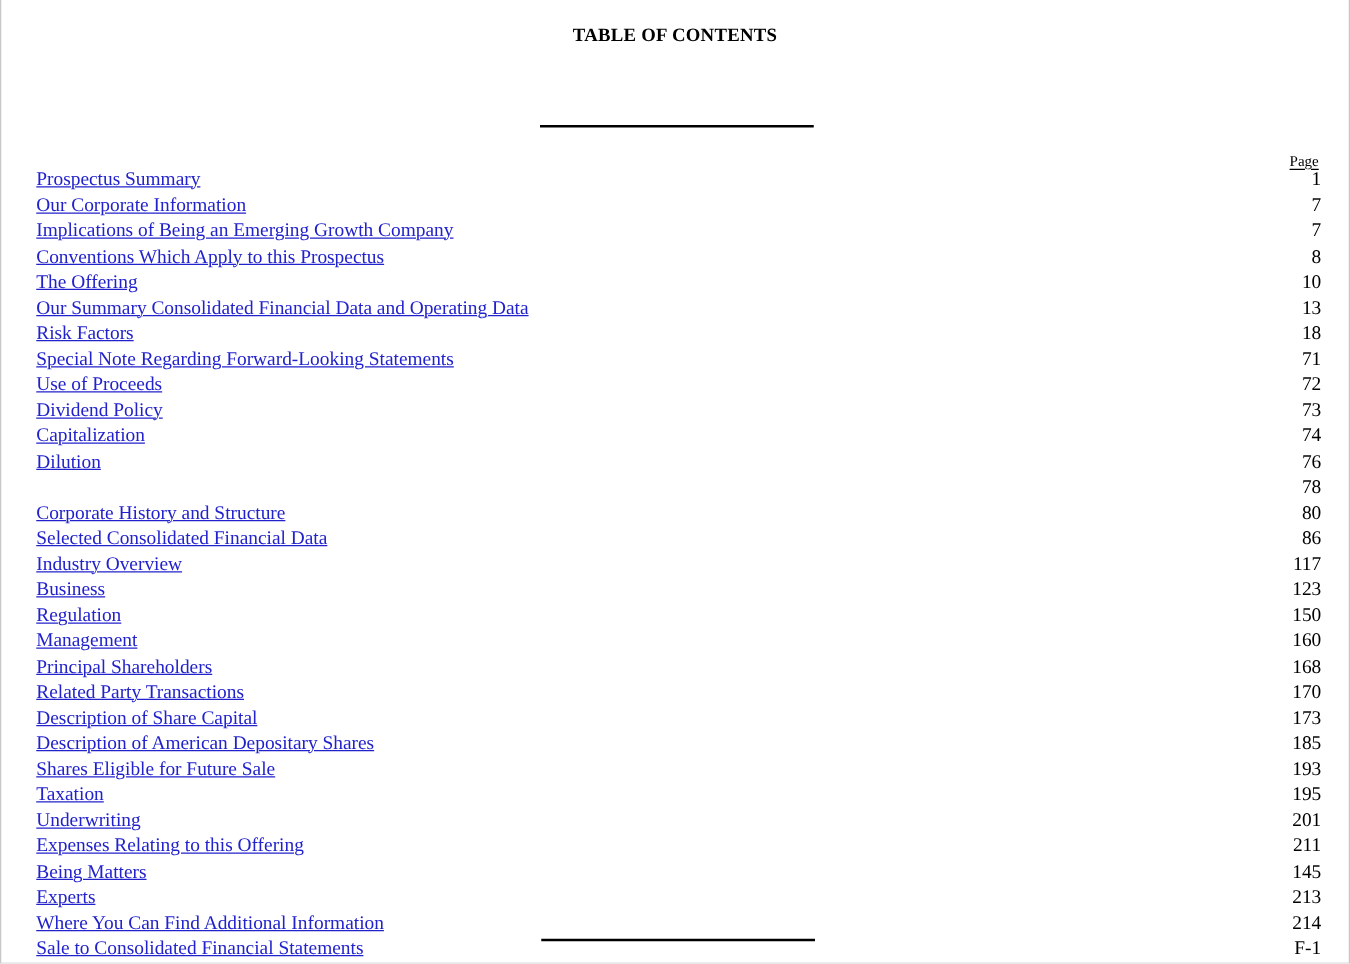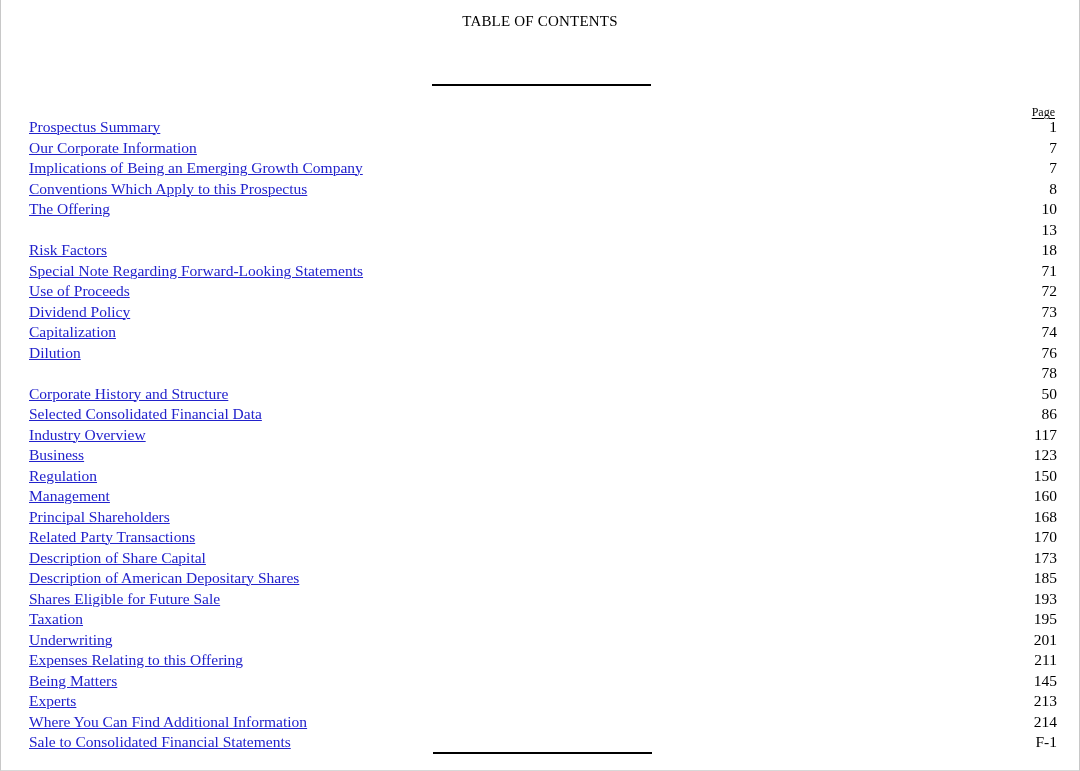--- a/index.html
+++ b/index.html
@@ -17,24 +17,24 @@
     box-sizing: border-box;
     background: #ffffff;
     border-left: 1px solid #c8c8c8;
     border-right: 1px solid #c8c8c8;
     border-bottom: 1px solid #d8d8d8;
     overflow: hidden;
   }
   .doc-title {
     text-align: center;
     font-size: 15px;
-    font-weight: normal;
+    font-weight: bold;
     color: #000000;
     letter-spacing: 0.2px;
-    margin: 4px;
+    margin: 12px;
     padding-top: 9px;
     font-family: "Liberation Serif", "DejaVu Serif", serif;
   }
   .rule-wrap {
     text-align: center;
   }
   .rule-top {
     display: inline-block;
     width: 219px;
     height: 0;
@@ -144,20 +144,21 @@
           <span class="toc-entry">Conventions Which Apply to this Prospectus</span>
           <span class="toc-fill"></span>
           <span class="toc-page">8</span>
         </li>
         <li class="toc-row">
           <span class="toc-entry">The Offering</span>
           <span class="toc-fill"></span>
           <span class="toc-page">10</span>
         </li>
         <li class="toc-row">
+          <span class="toc-entry">Our Summary Consolidated Financial Data and Operating Data</span>
           <span class="toc-fill"></span>
           <span class="toc-page">13</span>
         </li>
         <li class="toc-row">
           <span class="toc-entry">Risk Factors</span>
           <span class="toc-fill"></span>
           <span class="toc-page">18</span>
         </li>
         <li class="toc-row">
           <span class="toc-entry">Special Note Regarding Forward-Looking Statements</span>
@@ -184,21 +185,21 @@
           <span class="toc-fill"></span>
           <span class="toc-page">76</span>
         </li>
         <li class="toc-row">
           <span class="toc-fill"></span>
           <span class="toc-page">78</span>
         </li>
         <li class="toc-row">
           <span class="toc-entry">Corporate History and Structure</span>
           <span class="toc-fill"></span>
-          <span class="toc-page">50</span>
+          <span class="toc-page">80</span>
         </li>
         <li class="toc-row">
           <span class="toc-entry">Selected Consolidated Financial Data</span>
           <span class="toc-fill"></span>
           <span class="toc-page">86</span>
         </li>
         <li class="toc-row">
           <span class="toc-entry">Industry Overview</span>
           <span class="toc-fill"></span>
           <span class="toc-page">117</span>

